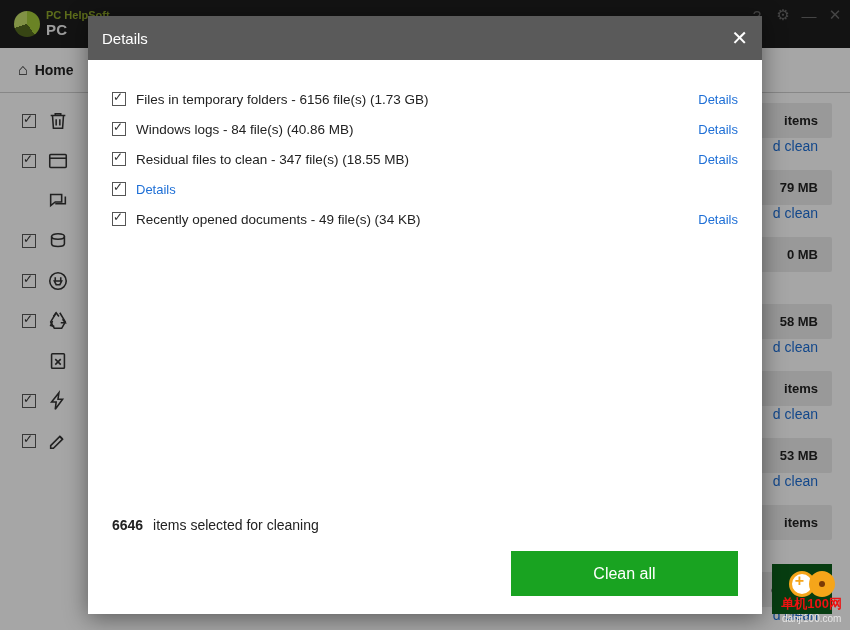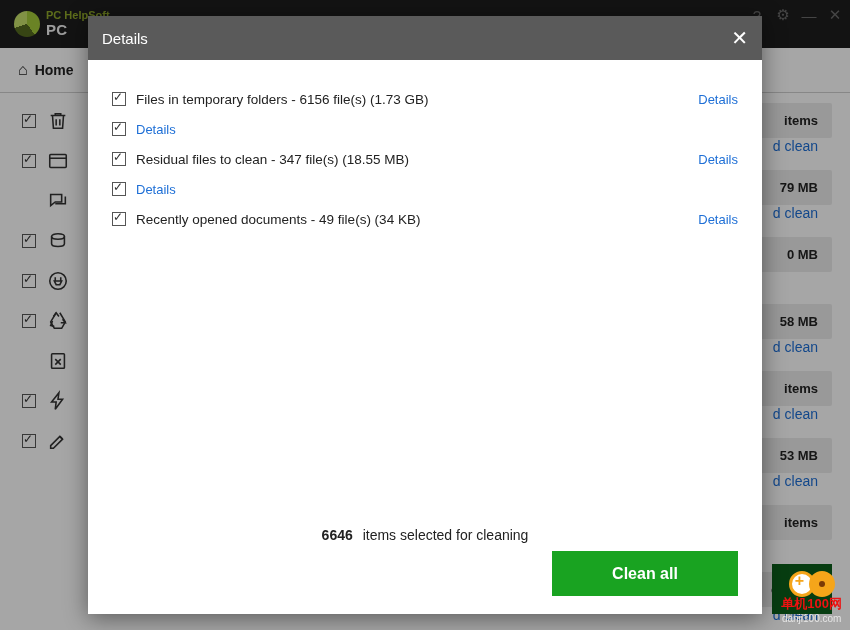--- a/index.html
+++ b/index.html
@@ -58,23 +58,23 @@
   .dlg-body { padding:24px 24px 18px 24px; flex:1; display:flex; flex-direction:column; }
   .dlg-desc-row { display:flex; gap:18px; margin-bottom:18px;}
   .dlg-desc-row .doc-icon svg { width:36px; height:40px; stroke:#333; fill:none; stroke-width:2;}
   .dlg-desc { font-size:13.5px; color:#222; line-height:1.45; }
   .item-row { display:flex; align-items:center; height:30px; font-size:13.5px; color:#222;}
   .item-row .icb { width:14px; height:14px; border:1.5px solid #555; position:relative; margin-right:10px; flex:none;}
   .item-row .icb::after{content:"✓"; position:absolute; top:-3px; left:0; font-size:12px; color:#333;}
   .item-row .row-label { flex:1; }
   .item-row .details-link { color:#1e6fd6; font-size:13px; cursor:pointer;}
   .dlg-foot { margin-top:auto; }
-  .summary { font-size:14px; color:#222; margin-bottom:8px;text-align:center;}
+  .summary { font-size:14px; color:#222; margin-bottom:18px;}
   .summary b { font-weight:700; margin-right:6px;}
-  .clean-btn { float:right; width:186px; height:45px; background:#19a321; color:#fff; border:none; font-size:16px; font-weight:700; cursor:pointer; display:flex; align-items:center; justify-content:center;}
+  .clean-btn { float:right; width:227px; height:45px; background:#19a321; color:#fff; border:none; font-size:16px; font-weight:400; cursor:pointer; display:flex; align-items:center; justify-content:center;}
 </style>
 </head>
 <body>
 
 <div class="titlebar">
   <div class="logo-disc"></div>
   <div class="brandline">
     <span class="brand-small">PC HelpSoft</span>
     <span class="brand-big">PC</span>
   </div>
@@ -260,20 +260,21 @@
   </div>
   <div class="dlg-body">
     <div id="rows-host">
         <div class="item-row">
           <div class="icb"></div>
           <span class="row-label">Files in temporary folders - 6156 file(s) (1.73 GB)</span>
           <span class="details-link">Details</span>
         </div>
         <div class="item-row">
           <div class="icb"></div>
+          <span class="row-label">Windows logs - 84 file(s) (40.86 MB)</span>
           <span class="details-link">Details</span>
         </div>
         <div class="item-row">
           <div class="icb"></div>
           <span class="row-label">Residual files to clean - 347 file(s) (18.55 MB)</span>
           <span class="details-link">Details</span>
         </div>
         <div class="item-row">
           <div class="icb"></div>
           <span class="details-link">Details</span>

